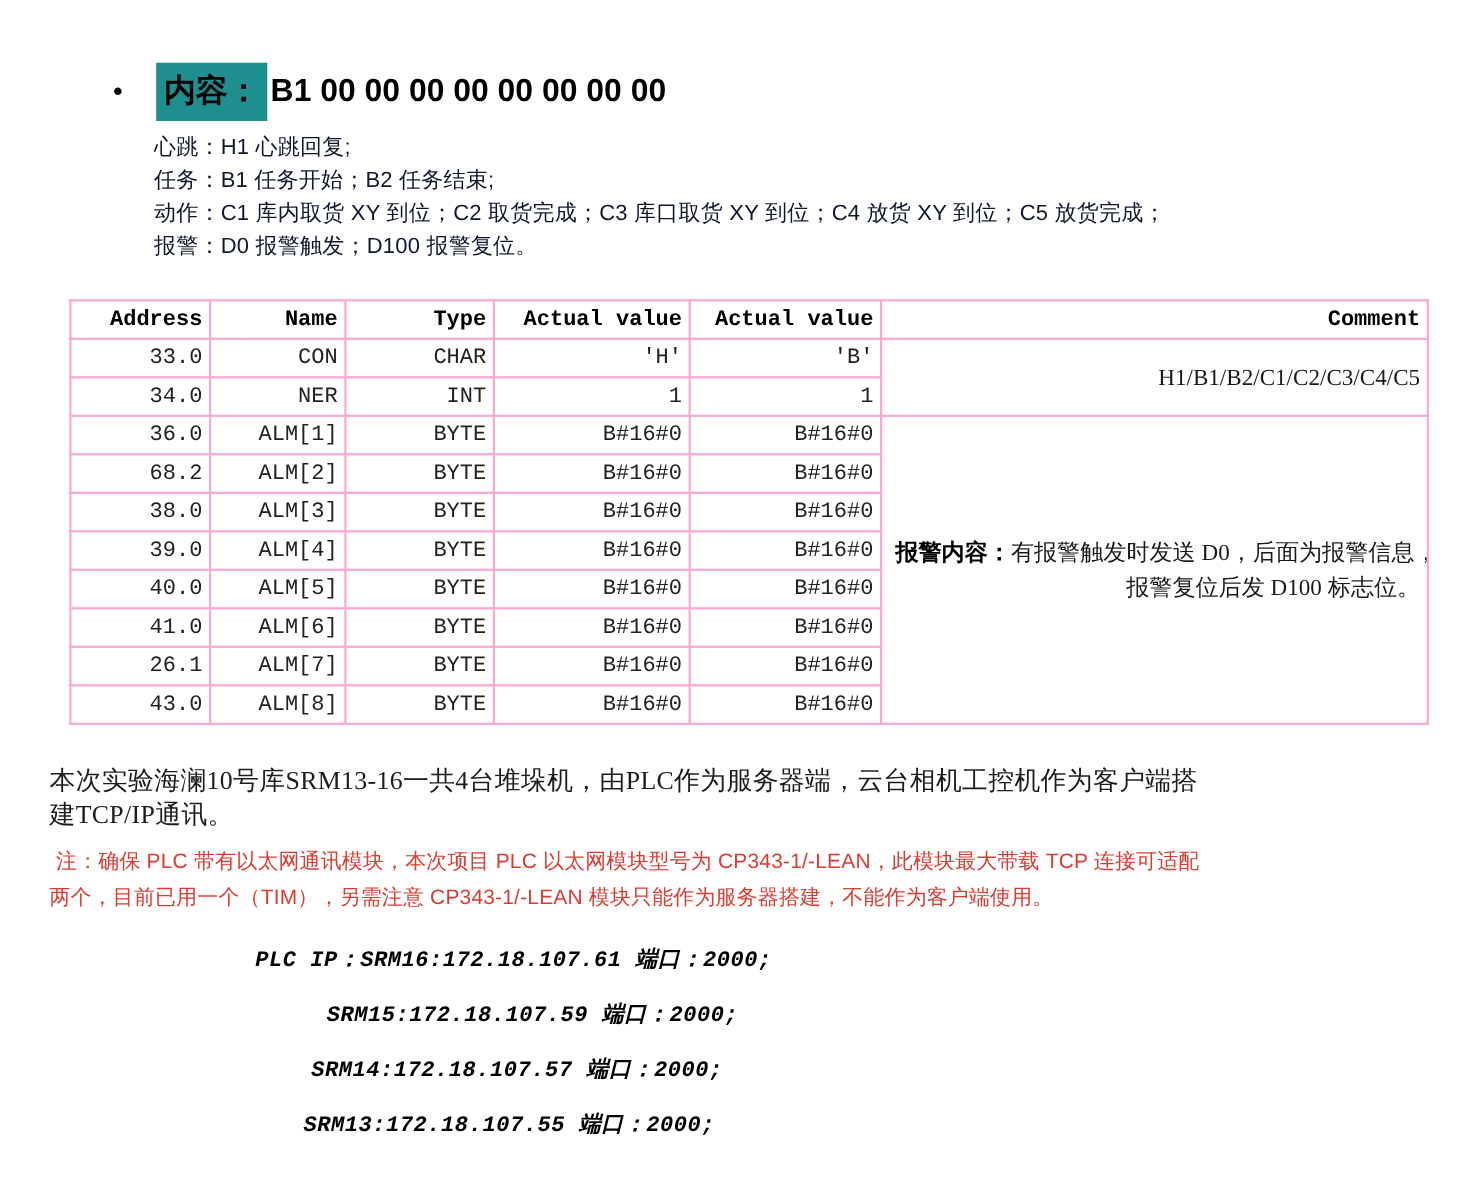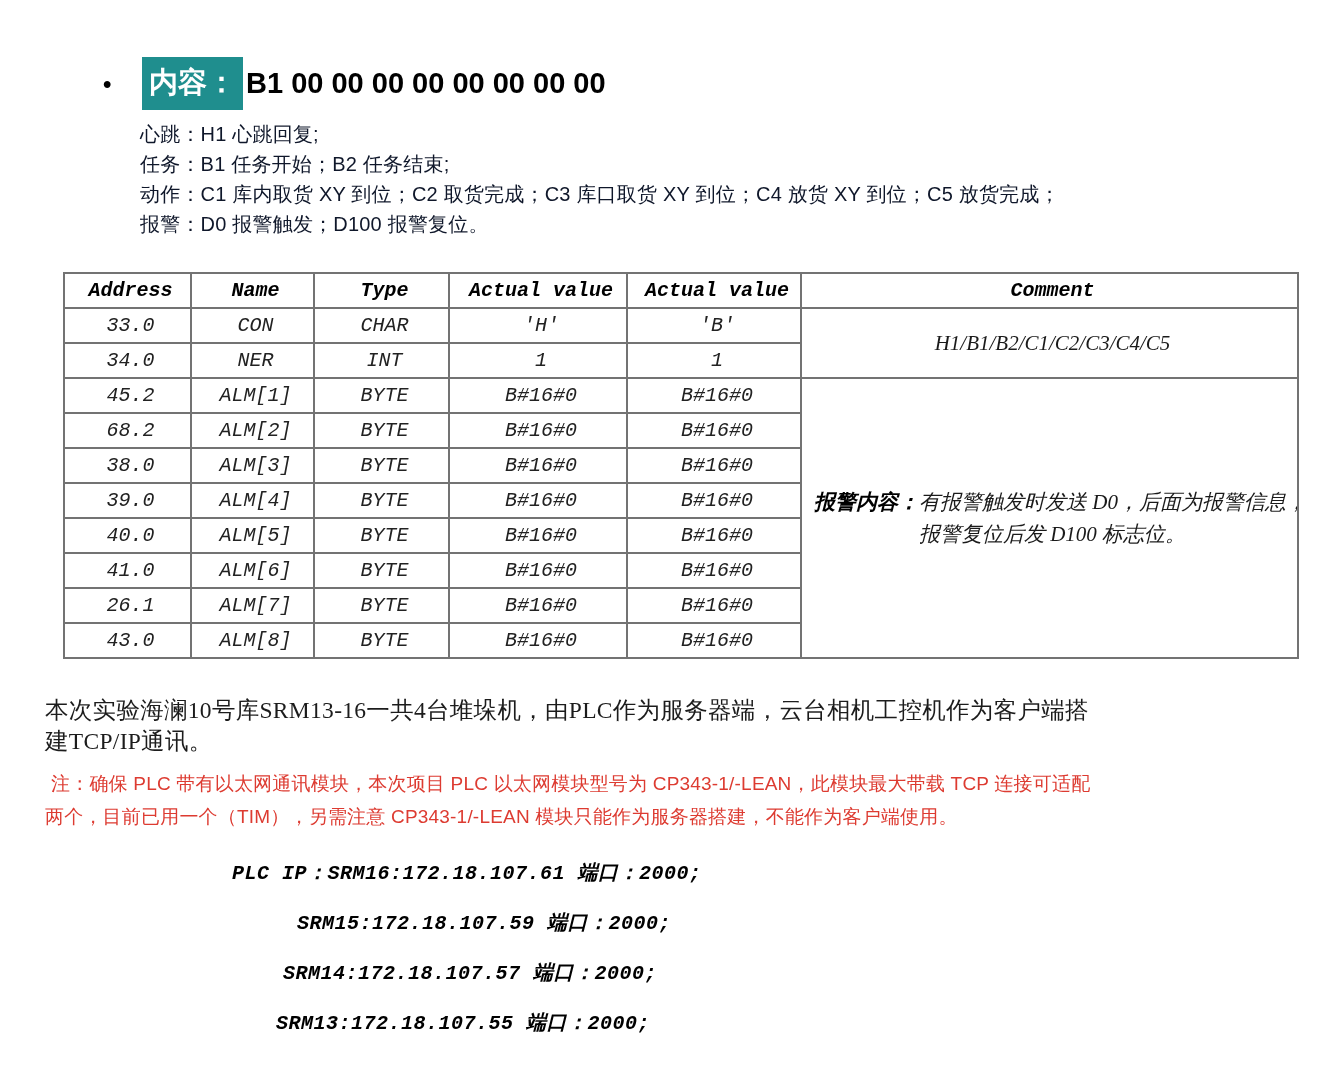--- a/index.html
+++ b/index.html
@@ -11,21 +11,21 @@
   }
 
   
   .bullet-line {
     margin:57px 0 0 103px;
     display:flex; align-items:center;
     font-size:29px; font-weight:bold; color:#000;
   }
   .bullet-dot { width:39px; font-size:24px; line-height:29px; }
   .hl {
-    background:#1f8e8e; color:#ffffff;
+    background:#1f8e8e; color:#000000;
     padding:6px 7px 7px 7px; margin-right:3px;
   }
 
   
   .red-lines {
     margin:9px 0 0 140px;
     color:#0f172a; font-weight:normal;
     font-size:20px; line-height:30px;
     letter-spacing:0.2px;
   }
@@ -33,25 +33,25 @@
   
   table.sig {
     margin:33px 0 0 63px;
     width:1234px;
     border-collapse:collapse;
     font-family:"Liberation Mono", monospace;
     font-size:20px; color:#222;
     table-layout:fixed;
   }
   table.sig th, table.sig td {
-    border:2px solid #737373;
+    border:2px solid #f9a8d4;
     height:35px;
     padding:0 6px 0 12px;
-    text-align:center; vertical-align:middle;
-    overflow:hidden; white-space:nowrap;font-style:italic;
+    text-align:right; vertical-align:middle;
+    overflow:hidden; white-space:nowrap;
   }
   table.sig th { font-weight:bold; color:#000; }
   td.comment {
     font-family:"Liberation Serif", serif;
     font-size:21px; white-space:normal;
     line-height:32px; color:#1a1a1a;
     padding-left:14px;
     margin-left:26px;
   }
   td.comment .c2-label { font-weight:bold; color:#000; }
@@ -131,21 +131,21 @@
       <td class="comment" rowspan="2">H1/B1/B2/C1/C2/C3/C4/C5</td>
     </tr>
     <tr>
       <td>34.0</td>
       <td>NER</td>
       <td>INT</td>
       <td>1</td>
       <td>1</td>
     </tr>
     <tr>
-      <td>45.2</td>
+      <td>36.0</td>
       <td>ALM[1]</td>
       <td>BYTE</td>
       <td>B#16#0</td>
       <td>B#16#0</td>
       <td class="comment" rowspan="8">
         <div><span class="c2-label">报警内容：</span><span>有报警触发时发送 D0，后面为报警信息，需转换成二进制查表匹配具体报警信息。</span></div>
         <div>报警复位后发 D100 标志位。</div>
       </td>
     </tr>
     <tr>

